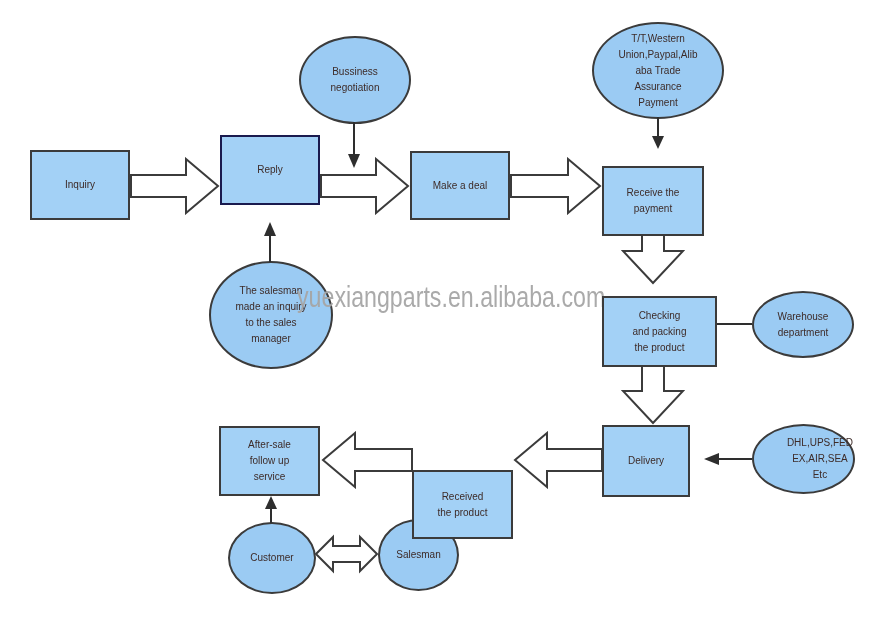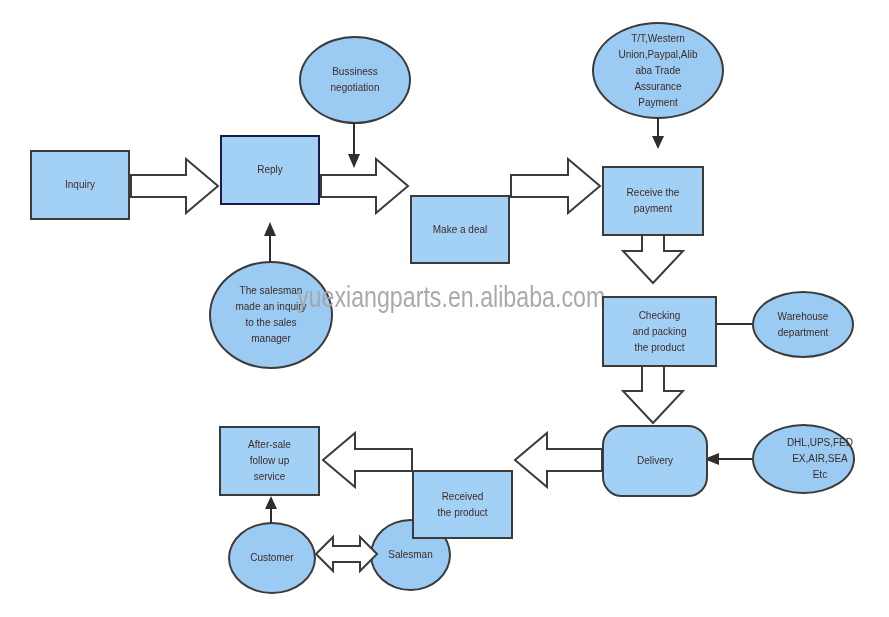--- a/index.html
+++ b/index.html
@@ -44,36 +44,36 @@
   <div id="watermark">yuexiangparts.en.alibaba.com</div>
 
   <div class="node box" style="left:30px; top:150px; width:100px; height:70px;">
     <span class="label">Inquiry</span>
   </div>
 
   <div class="node box navy" style="left:220px; top:135px; width:100px; height:70px;">
     <span class="label">Reply</span>
   </div>
 
-  <div class="node box" style="left:410px; top:151px; width:100px; height:69px;margin-top:44px;">
+  <div class="node box" style="left:410px; top:151px; width:100px; height:69px;">
     <span class="label">Make a deal</span>
   </div>
 
   <div class="node box" style="left:602px; top:166px; width:102px; height:70px;">
     <span class="label">Receive the
 payment</span>
   </div>
 
   <div class="node box" style="left:602px; top:296px; width:115px; height:71px;">
     <span class="label">Checking
 and packing
 the product</span>
   </div>
 
-  <div class="node box" style="left:602px; top:425px; width:106px; height:72px;border-radius:20px;">
+  <div class="node box" style="left:602px; top:425px; width:88px; height:72px;">
     <span class="label">Delivery</span>
   </div>
 
   <div class="node box" style="left:412px; top:426px; width:101px; height:69px;margin-top:44px;">
     <span class="label">Received
 the product</span>
   </div>
 
   <div class="node ellipse" style="left:299px; top:36px; width:112px; height:88px;">
     <span class="label">Bussiness
@@ -109,21 +109,21 @@
   <div class="node ellipse" style="left:752px; top:424px; width:103px; height:70px;justify-content:flex-end;">
     <span class="label">DHL,UPS,FED
 EX,AIR,SEA
 Etc</span>
   </div>
 
   <div class="node ellipse" style="left:228px; top:522px; width:88px; height:72px;">
     <span class="label">Customer</span>
   </div>
 
-  <div class="node ellipse" style="left:370px; top:519px; width:81px; height:72px;">
+  <div class="node ellipse" style="left:378px; top:519px; width:81px; height:72px;">
     <span class="label">Salesman</span>
   </div>
 
   <svg class="arrow" style="left:130px; top:157px;" width="91" height="58">
     <polygon class="block" points="1,18 56,18 56,2 88,29 56,56 56,40 1,40"></polygon>
   </svg>
   <svg class="arrow" style="left:320px; top:157px;" width="91" height="58">
     <polygon class="block" points="1,18 56,18 56,2 88,29 56,56 56,40 1,40"></polygon>
   </svg>
   <svg class="arrow" style="left:510px; top:157px;" width="93" height="58">

